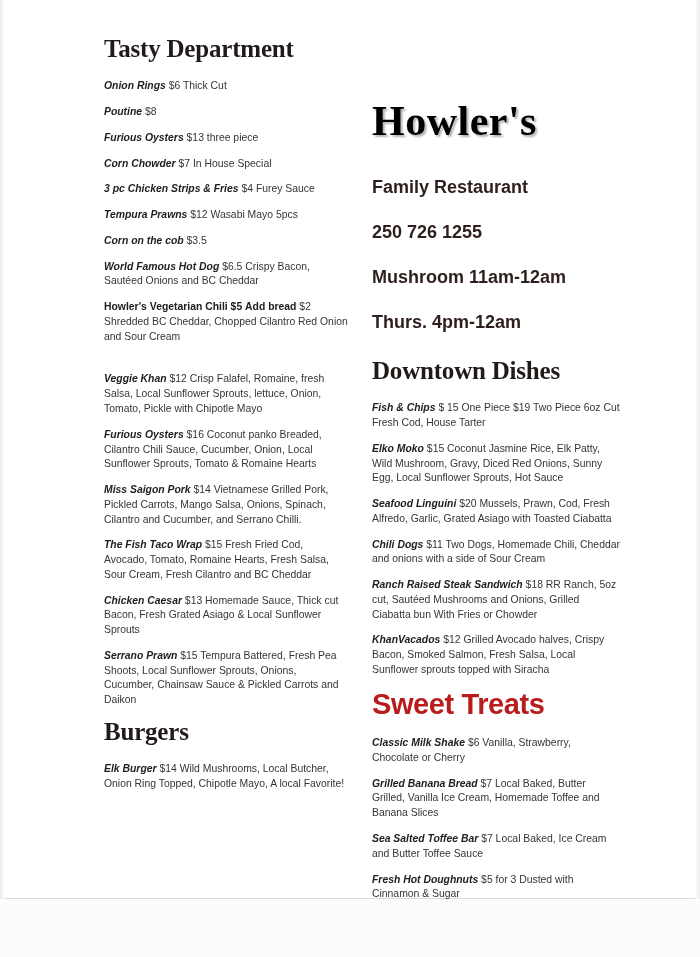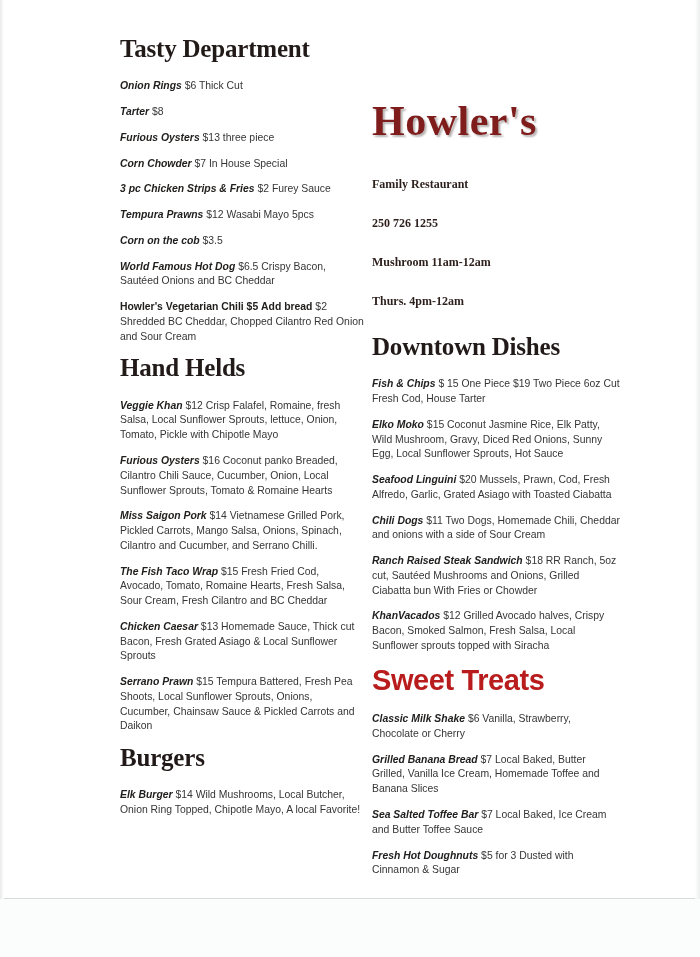--- a/index.html
+++ b/index.html
@@ -47,21 +47,21 @@
   .content {
     position: absolute;
     left: 0; top: 0;
     width: 700px; height: 899px;
     overflow: hidden;
   }
 
   
   .col-left {
     position: absolute;
-    left: 120px;
+    left: 104px;
     top: 36px;
     width: 244px;
   }
   .col-right {
     position: absolute;
     left: 372px;
     top: 100px;
     width: 248px;
   }
 
@@ -80,29 +80,29 @@
     font-size: 29px;
     color: #b91c1c;
     letter-spacing: -0.4px;
   }
 
   .brand-title {
     font-family: "Liberation Serif", serif;
     font-weight: bold;
     font-size: 42px;
     line-height: 1;
-    color: #7f1d1d;
+    color: #000000;
     margin: 0 0 36px 0;
     letter-spacing: 0.5px;
     text-shadow: 2px 2px 2px rgba(120,115,112,0.55);
   }
   .brand-line {
-    font-family: Liberation Serif, serif;
-    font-weight: bold;
-    font-size: 12px;
+    font-family: Liberation Sans, sans-serif;
+    font-weight: bold;
+    font-size: 18px;
     line-height: 1;
     color: #2d1f1c;
     margin: 0 0 27px 0;
   }
   .brand-line:last-child { margin-bottom: 0; }
 
   
   .items { margin: 0; padding: 0; }
   .item {
     font-family: "Liberation Sans", sans-serif;
@@ -137,30 +137,29 @@
 <div class="scan-edge-left"></div>
 <div class="scan-edge-right"></div>
 
 <div class="content">
 
   <div class="col-left">
       <h2 class="section-heading">Tasty Department</h2>
       <div class="gap-after-heading"></div>
       <div class="items">
         <p class="item"><span class="nm">Onion Rings</span><span class="desc"> $6 Thick Cut</span></p>
-        <p class="item"><span class="nm">Tarter</span><span class="desc"> $8</span></p>
+        <p class="item"><span class="nm">Poutine</span><span class="desc"> $8</span></p>
         <p class="item"><span class="nm">Furious Oysters</span><span class="desc"> $13 three piece</span></p>
         <p class="item"><span class="nm">Corn Chowder</span><span class="desc"> $7 In House Special</span></p>
-        <p class="item"><span class="nm">3 pc Chicken Strips &amp; Fries</span><span class="desc"> $2 Furey Sauce</span></p>
+        <p class="item"><span class="nm">3 pc Chicken Strips &amp; Fries</span><span class="desc"> $4 Furey Sauce</span></p>
         <p class="item"><span class="nm">Tempura Prawns</span><span class="desc"> $12 Wasabi Mayo 5pcs</span></p>
         <p class="item"><span class="nm">Corn on the cob</span><span class="desc"> $3.5</span></p>
         <p class="item"><span class="nm">World Famous Hot Dog</span><span class="desc"> $6.5 Crispy Bacon, Sautéed Onions and BC Cheddar</span></p>
         <p class="item"><span class="nm upright">Howler's Vegetarian Chili $5</span><span>  </span><span class="addon">Add bread</span><span class="desc"> $2 Shredded BC Cheddar, Chopped Cilantro Red Onion and Sour Cream</span></p>
       </div>
-      <h2 class="section-heading heading-space-top">Hand Helds</h2>
       <div class="gap-after-heading"></div>
       <div class="items">
         <p class="item"><span class="nm">Veggie Khan</span><span class="desc"> $12 Crisp Falafel, Romaine, fresh Salsa, Local Sunflower Sprouts, lettuce, Onion, Tomato, Pickle with Chipotle Mayo</span></p>
         <p class="item"><span class="nm">Furious Oysters</span><span class="desc"> $16 Coconut panko Breaded, Cilantro Chili Sauce, Cucumber, Onion, Local Sunflower Sprouts, Tomato &amp; Romaine Hearts</span></p>
         <p class="item"><span class="nm">Miss Saigon Pork</span><span class="desc"> $14 Vietnamese Grilled Pork, Pickled Carrots, Mango Salsa, Onions, Spinach, Cilantro and Cucumber, and Serrano Chilli.</span></p>
         <p class="item"><span class="nm">The Fish Taco Wrap</span><span class="desc"> $15 Fresh Fried Cod, Avocado, Tomato, Romaine Hearts, Fresh Salsa, Sour Cream, Fresh Cilantro and BC Cheddar</span></p>
         <p class="item"><span class="nm">Chicken Caesar</span><span class="desc"> $13 Homemade Sauce, Thick cut Bacon, Fresh Grated Asiago &amp; Local Sunflower Sprouts</span></p>
         <p class="item"><span class="nm">Serrano Prawn</span><span class="desc"> $15 Tempura Battered, Fresh Pea Shoots, Local Sunflower Sprouts, Onions, Cucumber, Chainsaw Sauce &amp; Pickled Carrots and Daikon</span></p>
       </div>
       <h2 class="section-heading heading-space-top">Burgers</h2>

